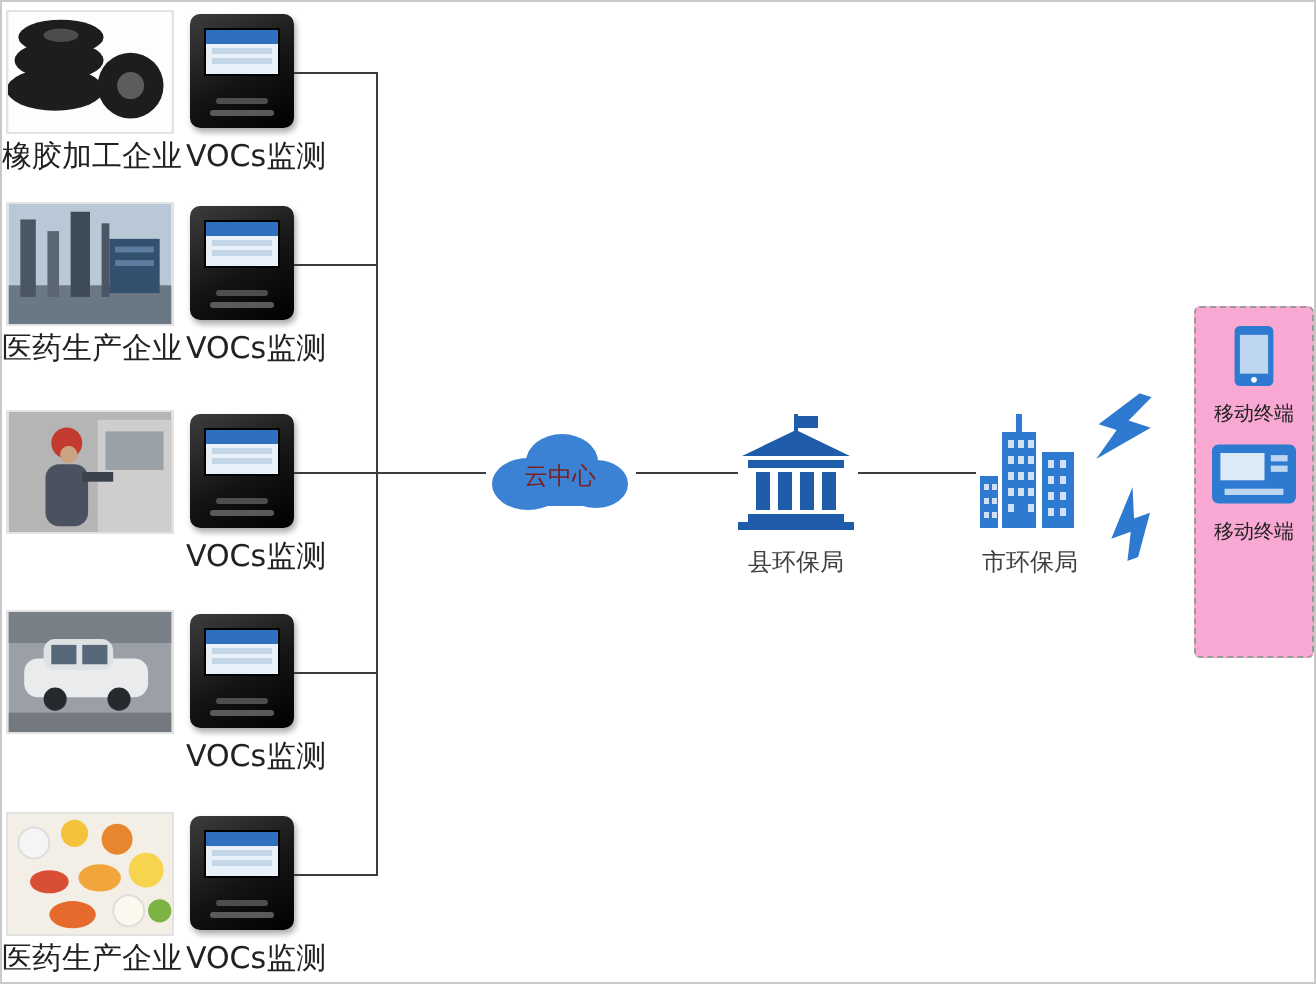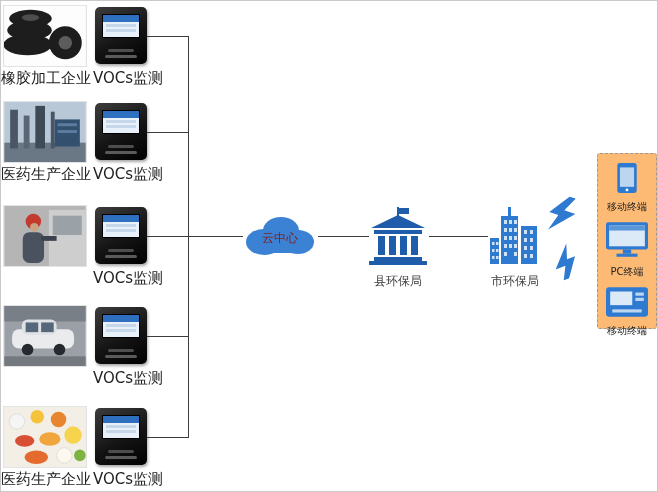--- a/index.html
+++ b/index.html
@@ -31,21 +31,21 @@
   .cloud-label{position:absolute;left:0;top:18px;width:100%;text-align:center;color:#7f1d1d;font-size:12px}
 
   .gov-icon{position:absolute}
   .gov-icon svg{display:block}
   .node-label{position:absolute;font-size:12px;color:#404040;text-align:center;white-space:nowrap}
 
   .bolt{position:absolute}
   .bolt svg{display:block}
 
   .term-box{position:absolute;left:596px;top:152px;width:60px;height:176px;border:1px dashed #9a9a9a;border-radius:3px;
-    display:flex;flex-direction:column;align-items:center;padding-top:9px;background:#fdba74}
+    display:flex;flex-direction:column;align-items:center;padding-top:9px;background:#f9a8d4}
   .terminal{display:flex;flex-direction:column;align-items:center;margin-bottom:8px}
   .terminal .t-label{font-size:10px;color:#222;margin-top:3px;white-space:nowrap}
 </style>
 </head>
 <body>
 
 <div class="canvas">
 
   <div class="row" style="top:4px">
     <div class="photo">
@@ -278,32 +278,20 @@
         <svg width="20" height="30" viewBox="0 0 22 34">
             <rect width="22" height="34" rx="3" fill="#2e7ad0"></rect>
             <rect x="3" y="5" width="16" height="22" fill="#bcd6f0"></rect>
             <circle cx="11" cy="30.5" r="1.6" fill="#fff"></circle>
           </svg>
       </span>
       <span class="t-label">移动终端</span>
     </div>
     <div class="terminal">
       <span>
-        <svg width="42" height="36" viewBox="0 0 40 34">
-            <rect width="40" height="26" rx="2" fill="#2e7ad0"></rect>
-            <rect x="3" y="3" width="34" height="20" fill="#dce9f7"></rect>
-            <rect x="3" y="3" width="34" height="5" fill="#5a97d8"></rect>
-            <rect x="16" y="26" width="8" height="4" fill="#2e7ad0"></rect>
-            <rect x="10" y="30" width="20" height="3" fill="#2e7ad0"></rect>
-          </svg>
-      </span>
-      <span class="t-label">PC终端</span>
-    </div>
-    <div class="terminal">
-      <span>
         <svg width="42" height="30" viewBox="0 0 40 28">
             <rect width="40" height="28" rx="3" fill="#2e7ad0"></rect>
             <rect x="4" y="4" width="21" height="13" fill="#dce9f7"></rect>
             <rect x="28" y="5" width="8" height="3" fill="#bcd6f0"></rect>
             <rect x="28" y="10" width="8" height="3" fill="#bcd6f0"></rect>
             <rect x="6" y="21" width="28" height="3" fill="#bcd6f0"></rect>
           </svg>
       </span>
       <span class="t-label">移动终端</span>
     </div>

